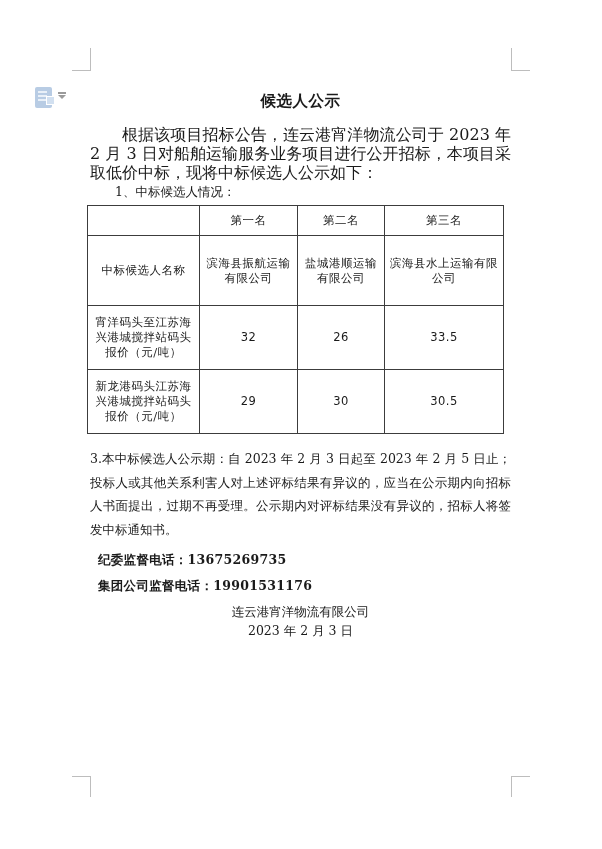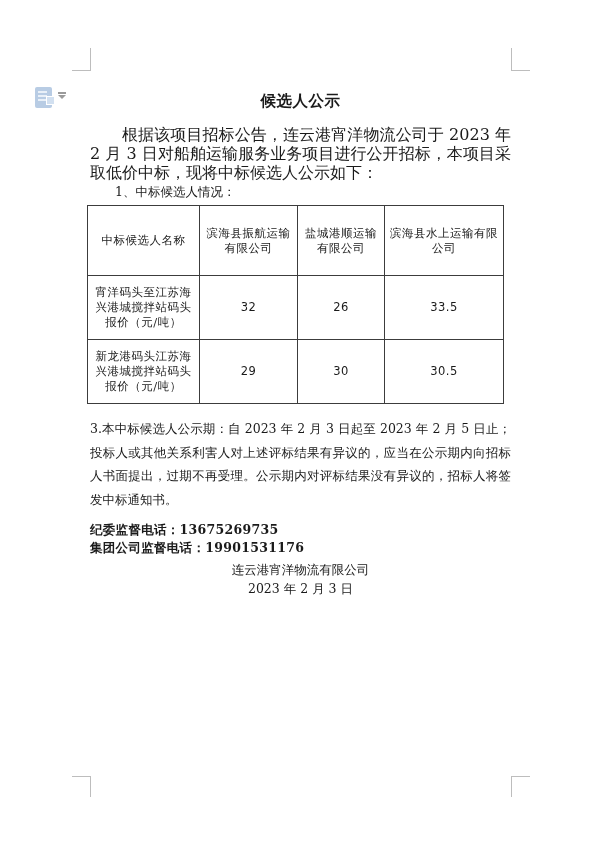--- a/index.html
+++ b/index.html
@@ -35,21 +35,21 @@
   tr.hdr{height:30px;}
   tr.r-names{height:70px;}
   tr.r-quote{height:64px;margin-left:29px;}
   td.rowlabel{text-align:left;}
   tr.r-names td.rowlabel{text-align:center;margin-top:36px;}
   td.num{font-family:"DejaVu Sans","Liberation Sans",sans-serif;font-size:12px;}
 
   .proposed{margin:16px 0 0 0;font-size:12.5px;line-height:19px;text-indent:2em;}
   .proposed .lbl{font-weight:bold;}
   .notice{margin:13px 0 10px 0;font-size:12.5px;line-height:23.5px;text-align:justify;}
-  .contact{margin:0;font-size:12.5px;line-height:18px;font-weight:bold;letter-spacing:0.3px;}
+  .contact{margin:8px;font-size:12.5px;line-height:18px;font-weight:bold;letter-spacing:0.3px;}
   .signature{margin:4px 0 0 0;text-align:center;font-size:12.5px;line-height:18.5px;}
 </style>
 </head>
 <body>
 
 <div class="crop crop-tl"></div>
 <div class="crop crop-tr"></div>
 <div class="crop crop-bl"></div>
 <div class="crop crop-br"></div>
 
@@ -71,20 +71,26 @@
   <p class="list-line">1、中标候选人情况：</p>
 
   <table class="bid">
     <colgroup>
       <col style="width:112px">
         <col style="width:98px">
         <col style="width:87px">
         <col style="width:119px">
     </colgroup>
     <tbody>
+        <tr class="hdr">
+      <td></td>
+      <td>第一名</td>
+      <td>第二名</td>
+      <td>第三名</td>
+    </tr>
     <tr class="r-names">
       <td class="rowlabel">中标候选人名称</td>
       <td>滨海县振航运输有限公司</td>
       <td>盐城港顺运输有限公司</td>
       <td>滨海县水上运输有限公司</td>
     </tr>
     <tr class="r-quote">
       <td class="rowlabel">宵洋码头至江苏海兴港城搅拌站码头报价（元/吨）</td>
       <td class="num">32</td>
       <td class="num">26</td>

